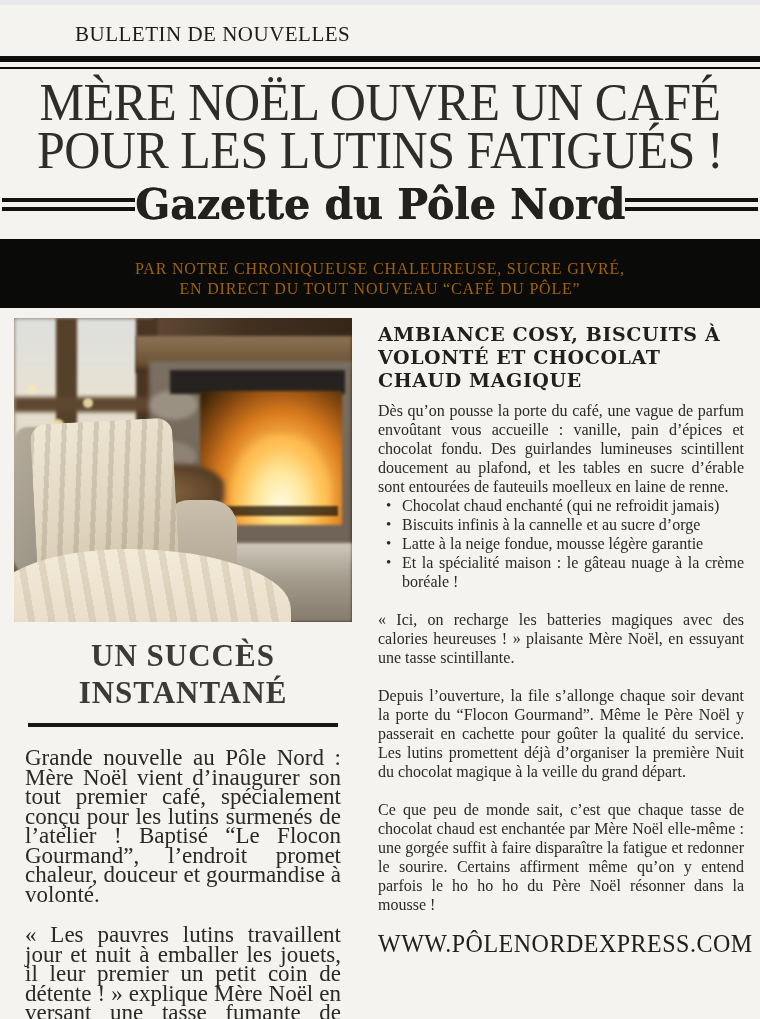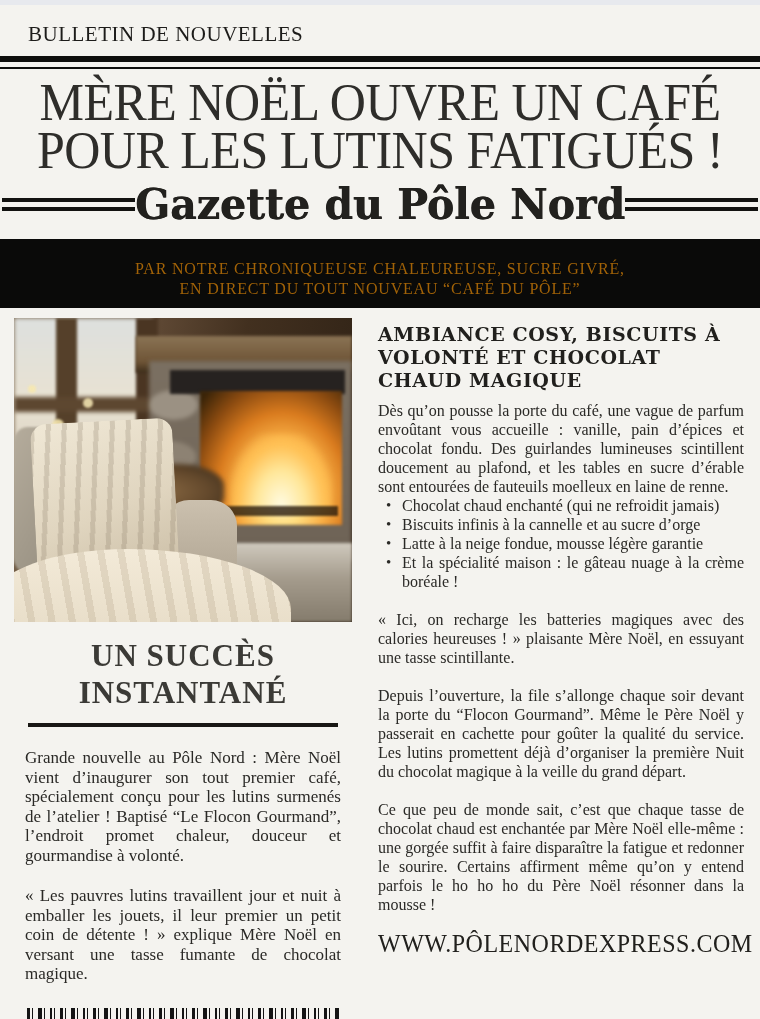--- a/index.html
+++ b/index.html
@@ -14,21 +14,21 @@
   }
   .top-strip { height:5px; background:#e7e9ee; }
 
   
   .masthead {
     display:flex; justify-content:space-between; align-items:baseline;
     padding:17px 26px 0 28px;
   }
   .masthead span {
     font-family:"Liberation Serif", serif;
-    font-size:21px; letter-spacing:0.5px; color:#1d1c1a;
+    font-size:21px; letter-spacing:0.5px; color:#1d1c1a;margin-left:47px;
   }
   .rule-thick { height:6px; background:#0e0e0c; margin-top:9px; }
   .rule-thin  { height:2px; background:#0e0e0c; margin-top:5px; }
 
   
   .headline {
     text-align:center; margin-top:9px;
     font-family:"Liberation Serif", serif;
     font-size:50px; line-height:47px; font-weight:500;
     color:#2e2d2a; letter-spacing:-0.5px;
@@ -121,21 +121,21 @@
   
   .section-title-left {
     margin-top:16px; text-align:center;
     font-family:"Liberation Serif", serif;
     font-size:31px; letter-spacing:1px; color:#3b3a36;
     transform:scaleY(1.05);
   }
   .title-rule { height:4px; background:#181714; margin:13px 14px 0; }
   .col-left .body-text { padding:0 11px; }
   .col-left p {
-    font-size:17px; line-height:19.5px; text-align:justify;
+    font-size:23px; line-height:19.5px; text-align:justify;
     color:#2a2926; margin-top:21px;
   }
   .barcode {
     margin:24px 11px 0 13px; height:34px;
     background:repeating-linear-gradient(90deg,
       #141414 0 3px, transparent 3px 5px,
       #141414 5px 6px, transparent 6px 11px,
       #141414 11px 15px, transparent 15px 17px,
       #141414 17px 18px, transparent 18px 23px,
       #141414 23px 25px, transparent 25px 27px,

